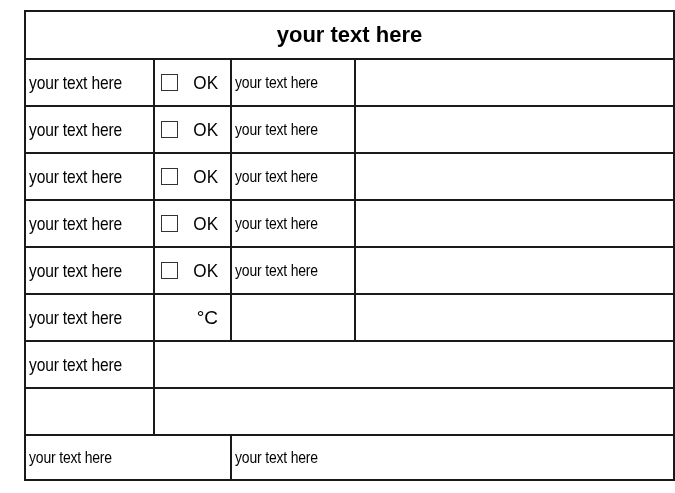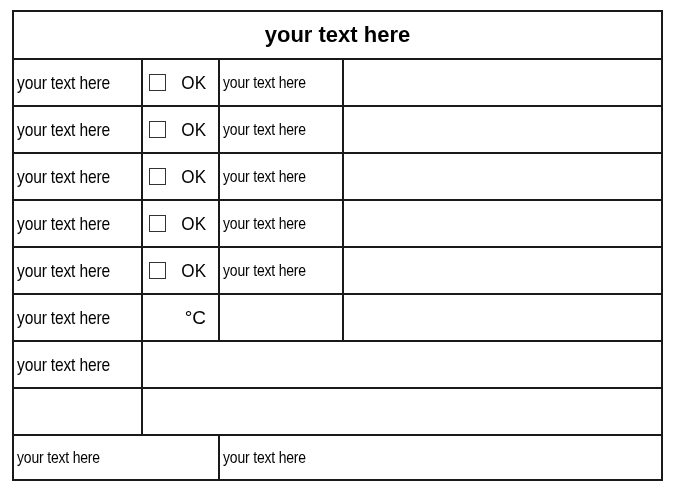--- a/index.html
+++ b/index.html
@@ -1,17 +1,17 @@
 <!DOCTYPE html>
 <html><head>
 <meta charset="utf-8">
 <style>
   html,body{margin:0;padding:0;background:#ffffff;}
   body{width:675px;height:493px;position:relative;overflow:hidden;font-family:"Liberation Sans",sans-serif;color:#000;}
-  .form{position:absolute;left:12px;top:10px;width:651px;height:471px;border:2px solid #1a1a1a;box-sizing:border-box;}
+  .form{position:absolute;left:24px;top:10px;width:651px;height:471px;border:2px solid #1a1a1a;box-sizing:border-box;}
   .cell{position:absolute;box-sizing:border-box;border-right:2px solid #1a1a1a;border-bottom:2px solid #1a1a1a;display:flex;align-items:center;overflow:hidden;}
   .noright{border-right:none;}
   .nobottom{border-bottom:none;}
   .txt{display:inline-block;font-size:19px;transform:scaleX(0.82);transform-origin:left center;white-space:nowrap;letter-spacing:-0.2px;}
   .txt.small{font-size:17px;}
   .title{font-weight:bold;font-size:22px;justify-content:center;}
   .title .t{display:inline-block;transform:scaleX(1);}
   .chk{justify-content:flex-start;padding-left:6px;}
   .box{width:17px;height:17px;border:1.5px solid #333;box-sizing:border-box;margin-right:14px;background:#fff;}
   .ok{font-size:19px;transform:scaleX(0.9);display:inline-block;}

